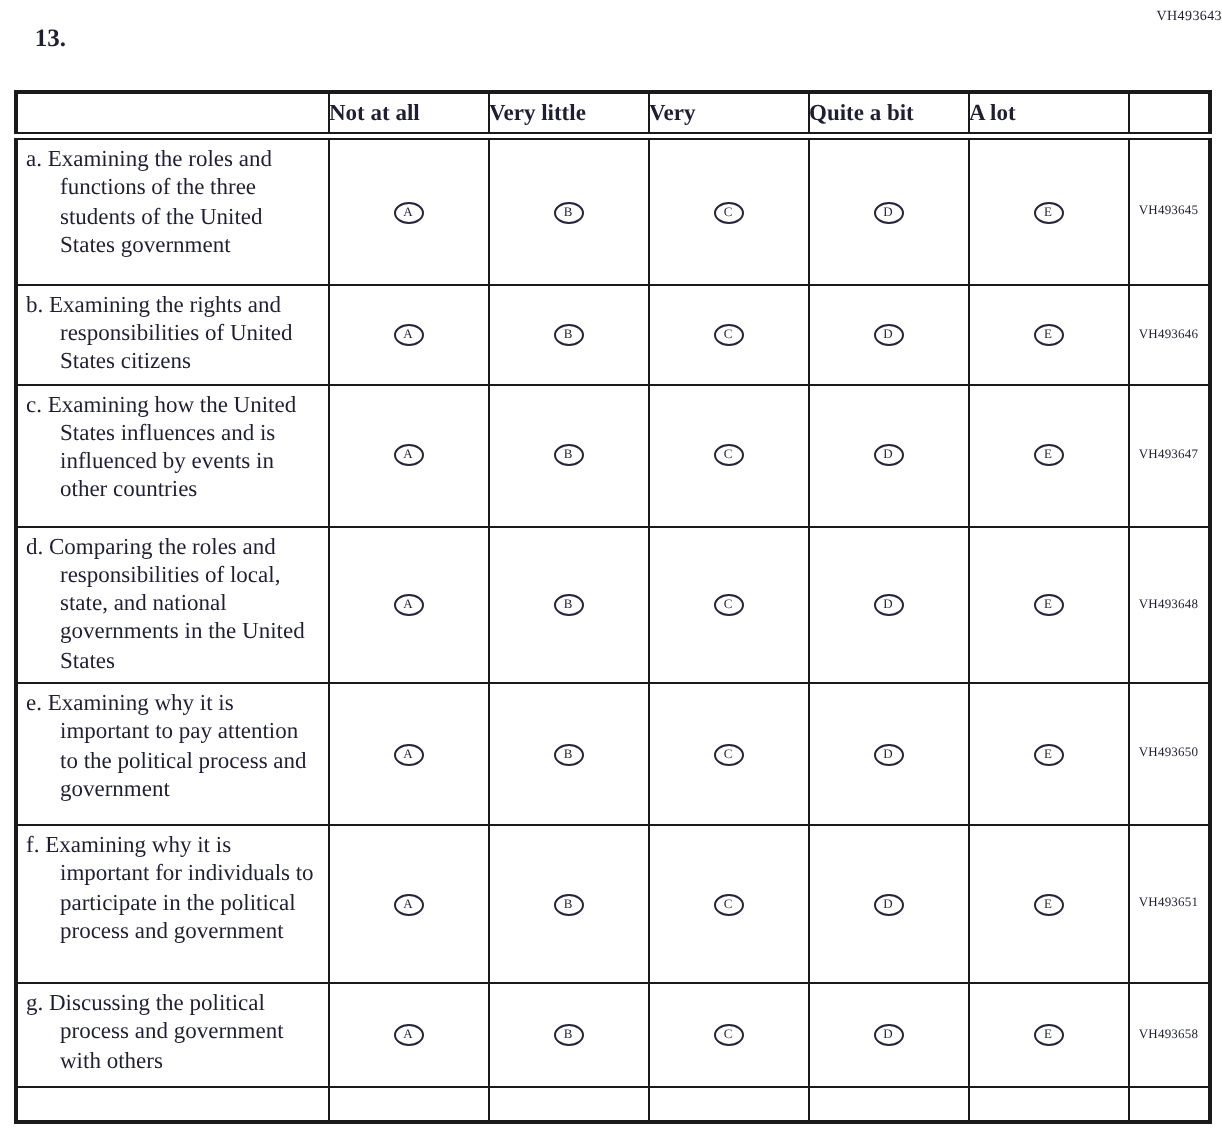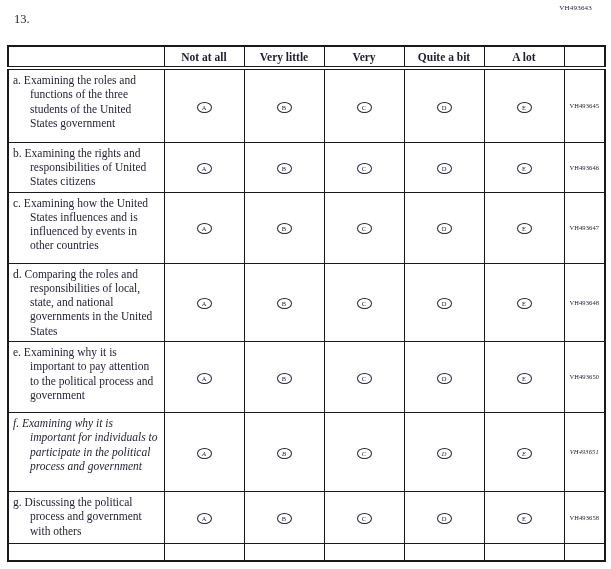--- a/index.html
+++ b/index.html
@@ -19,36 +19,37 @@
   
   .question-block {
     position: relative;
     height: 44px;
     padding-top: 12px;
     box-sizing: border-box;
   }
   .q-code-top {
     position: absolute;
     top: 4px;
-    right: 19px;
+    right: 0;
     font-size: 7px;
     letter-spacing: 0.2px;
     color: #1e1e34;
   }
   .q-row {
     display: flex;
     align-items: flex-start;
     padding-left: 14px;
   }
   .q-num {
-    font-weight: normal;
+    font-weight: bold;
     font-size: 12.5px;
     line-height: 15.5px;
     width: 19px;
     flex: 0 0 19px;
+    text-align: right;
   }
   .q-text {
     font-size: 12.5px;
     line-height: 15.5px;
     width: 468px;
   }
   .q-bold { font-weight: bold; }
 
   
   table.survey {
@@ -64,21 +65,21 @@
   col.c-code  { width: 41px; }
 
   th, td {
     border: 1.5px solid #1a1a1a;
     padding: 0;
   }
   thead th {
     font-size: 11.5px;
     font-weight: bold;
     height: 19px;
-    text-align: center;
+    text-align: left;
     vertical-align: middle;
     border-bottom: 4px double #1a1a1a;
   }
 
   td.stem {
     vertical-align: top;
     padding: 3px 3px 3px 4px;
   }
   .stem-inner {
     font-size: 11.5px;
@@ -110,21 +111,21 @@
     letter-spacing: 0.1px;
     padding: 0 1px;
   }
 
   
   tbody tr:nth-child(1) { height: 74px; }
   tbody tr:nth-child(2) { height: 50px; margin-top: 36px; }
   tbody tr:nth-child(3) { height: 71px; padding-left: 48px; }
   tbody tr:nth-child(4) { height: 71px; }
   tbody tr:nth-child(5) { height: 71px; }
-  tbody tr:nth-child(6) { height: 79px; font-style: italic; }
+  tbody tr:nth-child(6) { height: 79px; }
   tbody tr:nth-child(7) { height: 52px; }
   
   tbody tr.cut-row { height: 18px; }
 </style>
 </head>
 <body>
 
 <div class="question-block">
   <span class="q-code-top">VH493643</span>
   <div class="q-row">

